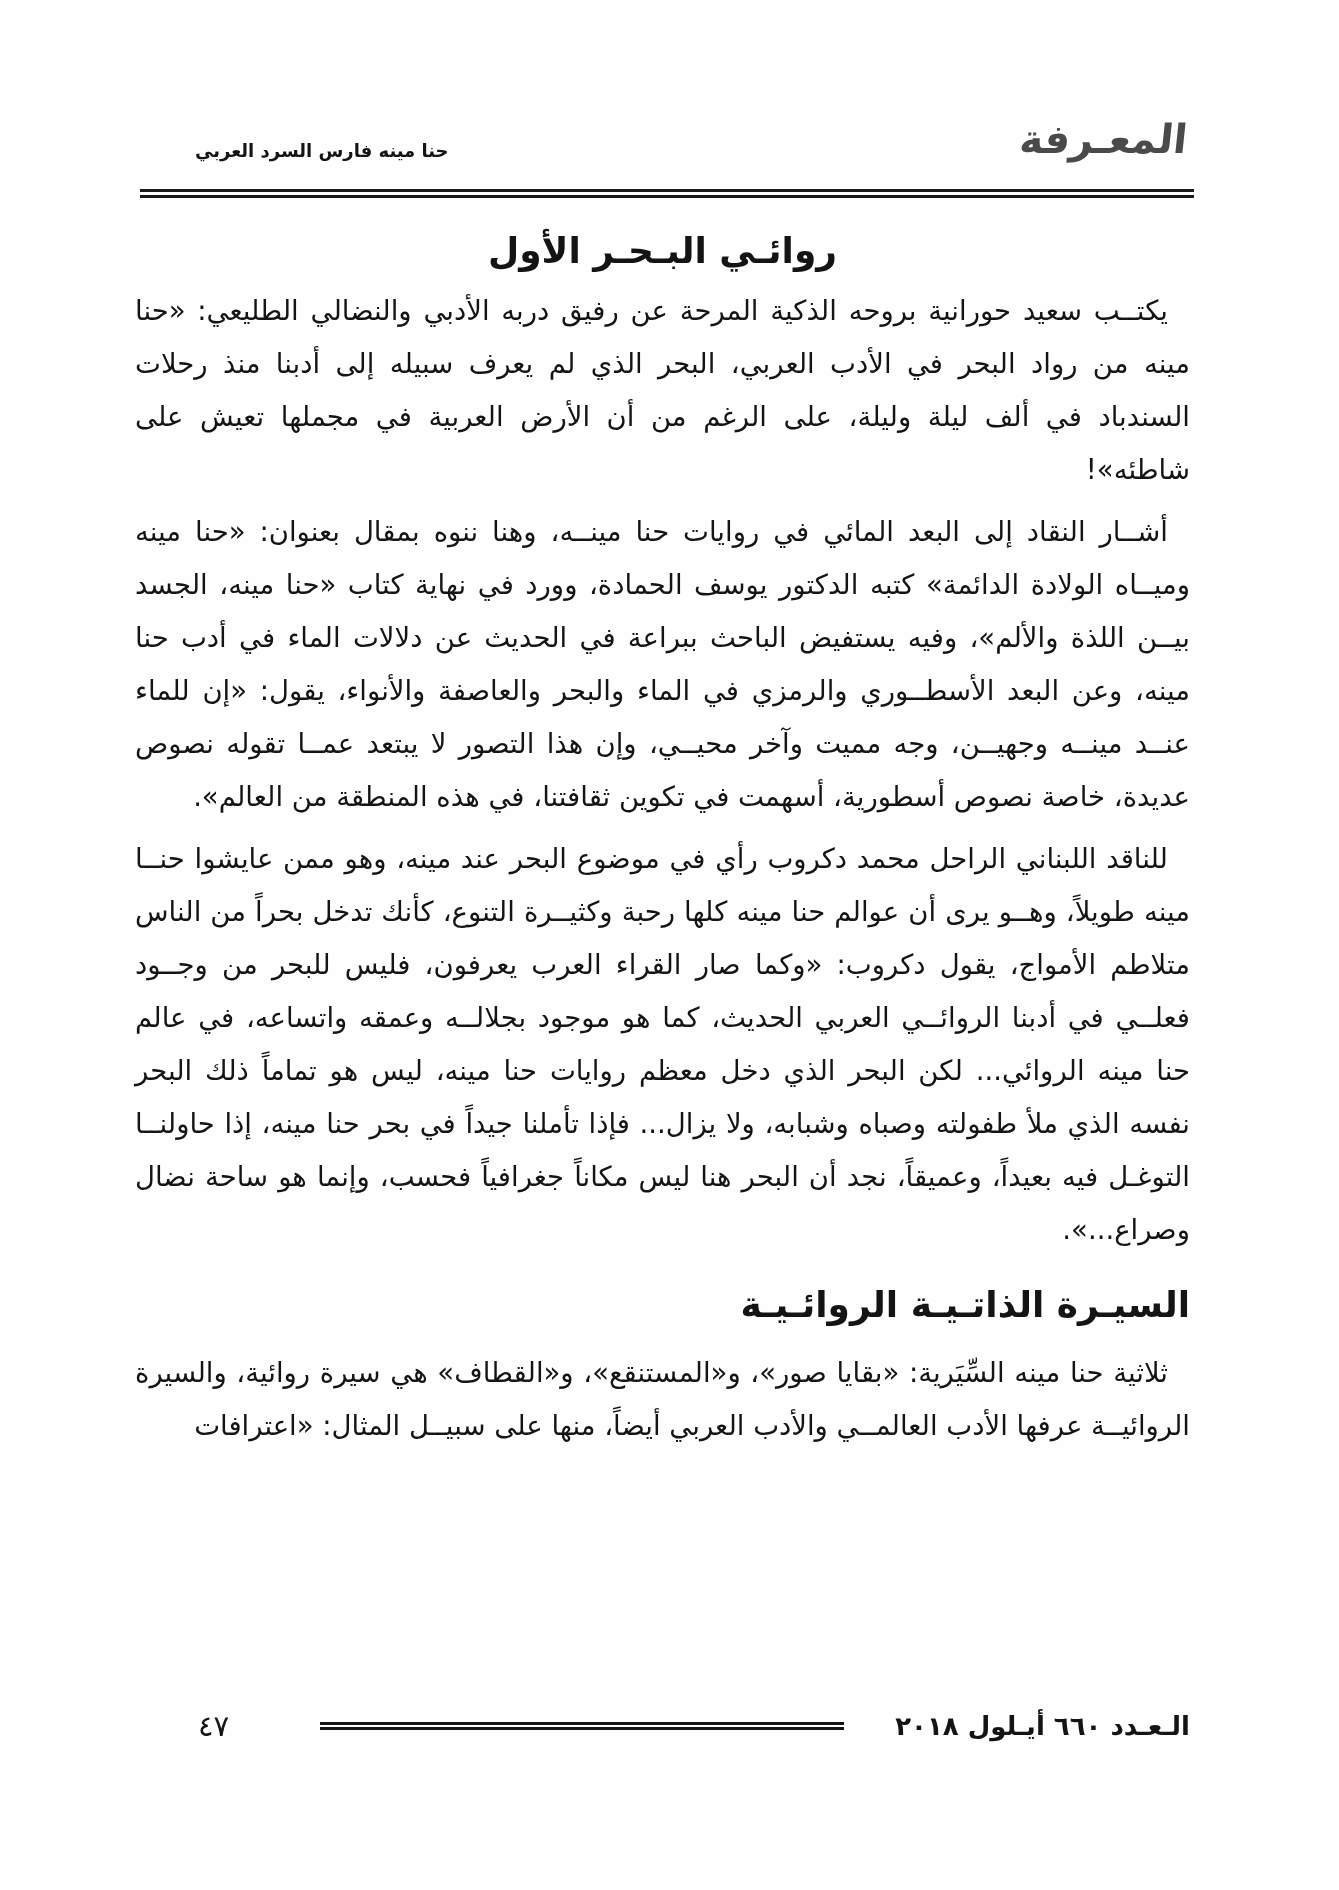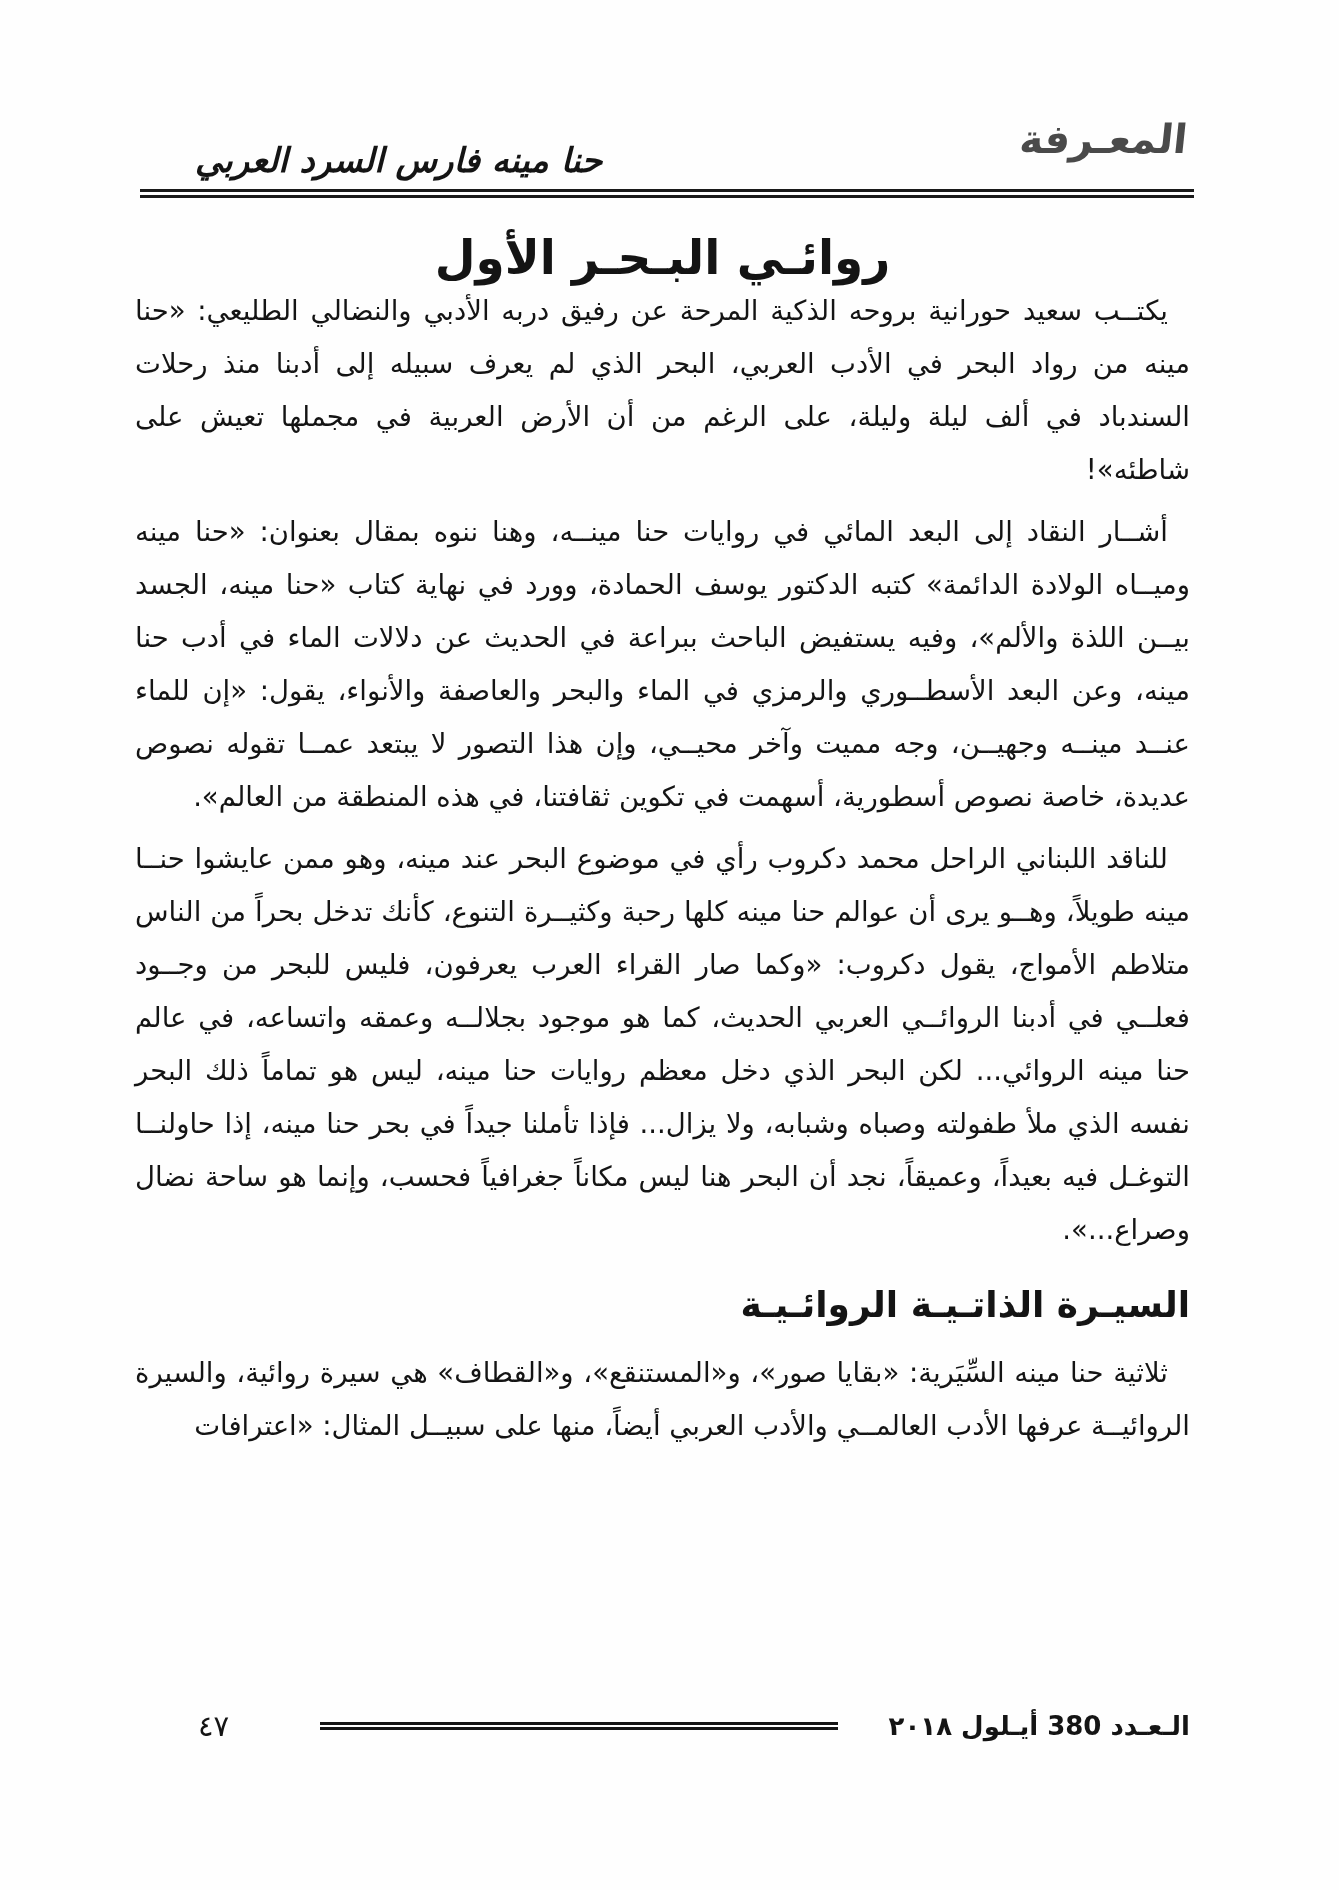--- a/index.html
+++ b/index.html
@@ -8,38 +8,38 @@
     width:1339px;height:1890px;
     background:#fefefe;
     color:#141414;
     font-family:"DejaVu Sans", sans-serif;
     direction:rtl;
     overflow:hidden;
   }
   
   .running-title{
     position:absolute;left:195px;top:140px;
-    font-size:34px;font-weight:bold;white-space:nowrap;font-style:italic;
+    font-size:18px;font-weight:bold;white-space:nowrap;
   }
   .logo{
     position:absolute;right:152px;top:116px;
     font-size:40px;font-weight:bold;color:#4a4a4a;
     transform:skewX(-6deg);
     white-space:nowrap;
   }
   .header-rule{
     position:absolute;left:140px;right:145px;top:189px;
     height:9px;box-sizing:border-box;
     border-top:3px solid #1a1a1a;border-bottom:3px solid #1a1a1a;
   }
   
   .section-title-1{
     position:absolute;top:230px;right:149px;width:1055px;
     margin:0;text-align:center;
-    font-size:47px;font-weight:bold;
+    font-size:36px;font-weight:bold;
   }
   
   .article{
     position:absolute;top:284px;right:149px;width:1055px;
     font-size:27.5px;line-height:53px;
     text-align:justify;
   }
   .para{margin:0 0 9px 0;text-indent:22px;}
   .bold{font-weight:normal;}
   .section-title-2{
@@ -80,18 +80,18 @@
     <p class="para"><span>للناقد اللبناني الراحل محمد دكروب رأي في موضوع البحر عند مينه، وهو ممن عايشوا حنــا مينه طويلاً، وهــو يرى أن عوالم حنا مينه كلها رحبة وكثيــرة التنوع، كأنك تدخل بحراً من الناس متلاطم الأمواج، يقول دكروب: </span><span class="bold">«وكما صار القراء العرب يعرفون، فليس للبحر من وجــود فعلــي في أدبنا الروائــي العربي الحديث، كما هو موجود بجلالــه وعمقه واتساعه، في عالم حنا مينه الروائي... لكن البحر الذي دخل معظم روايات حنا مينه، ليس هو تماماً ذلك البحر نفسه الذي ملأ طفولته وصباه وشبابه، ولا يزال... فإذا تأملنا جيداً في بحر حنا مينه، إذا حاولنــا التوغـل فيه بعيداً، وعميقاً، نجد أن البحر هنا ليس مكاناً جغرافياً فحسب، وإنما هو ساحة نضال وصراع...».</span></p>
 
     <h2 class="section-title-2">السيـرة الذاتـيـة الروائـيـة</h2>
 
 
     <p class="para"><span>ثلاثية حنا مينه السِّيَرية: «بقايا صور»، و«المستنقع»، و«القطاف» هي سيرة روائية، والسيرة الروائيــة عرفها الأدب العالمــي والأدب العربي أيضاً، منها على سبيــل المثال: «اعترافات</span></p>
 
   </div>
 
   <div class="footer">
-    <div class="issue-info">الـعـدد 380 أيـلول ٢٠١٨</div>
+    <div class="issue-info">الـعـدد ٦٦٠ أيـلول ٢٠١٨</div>
     <div class="footer-rule"></div>
     <div class="page-number">٤٧</div>
   </div>
 
 </div>
 
 </body></html>

